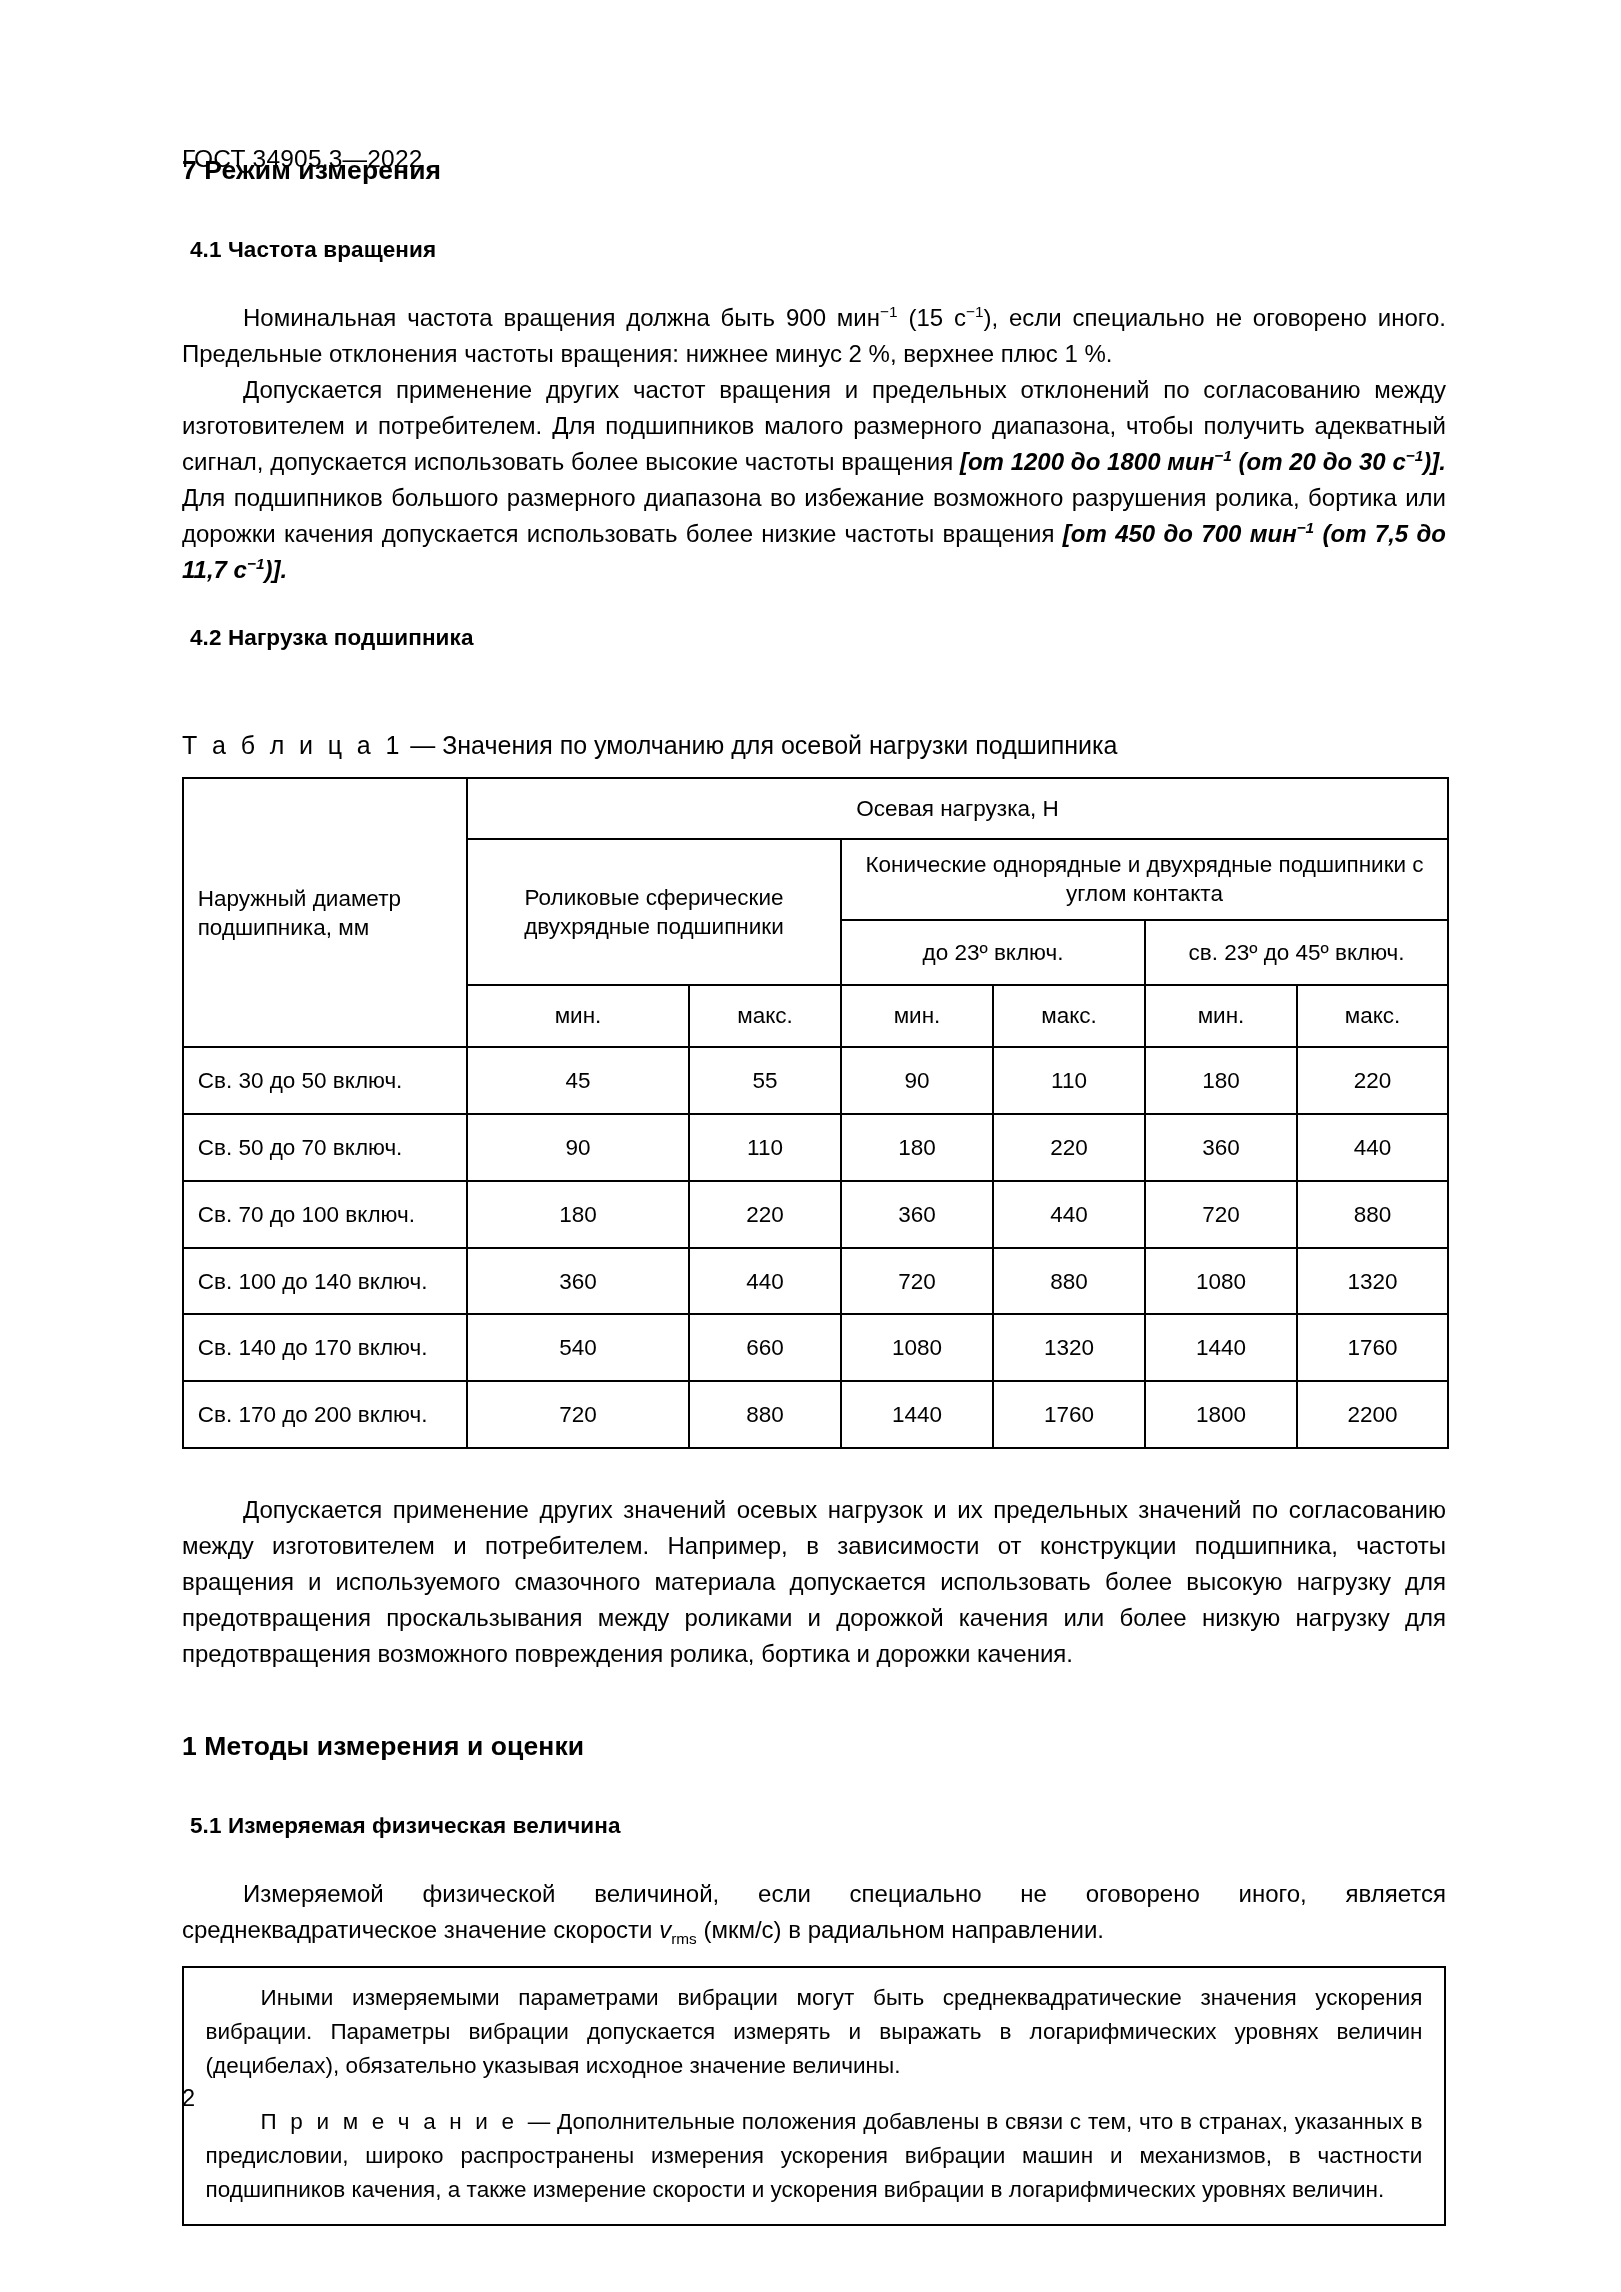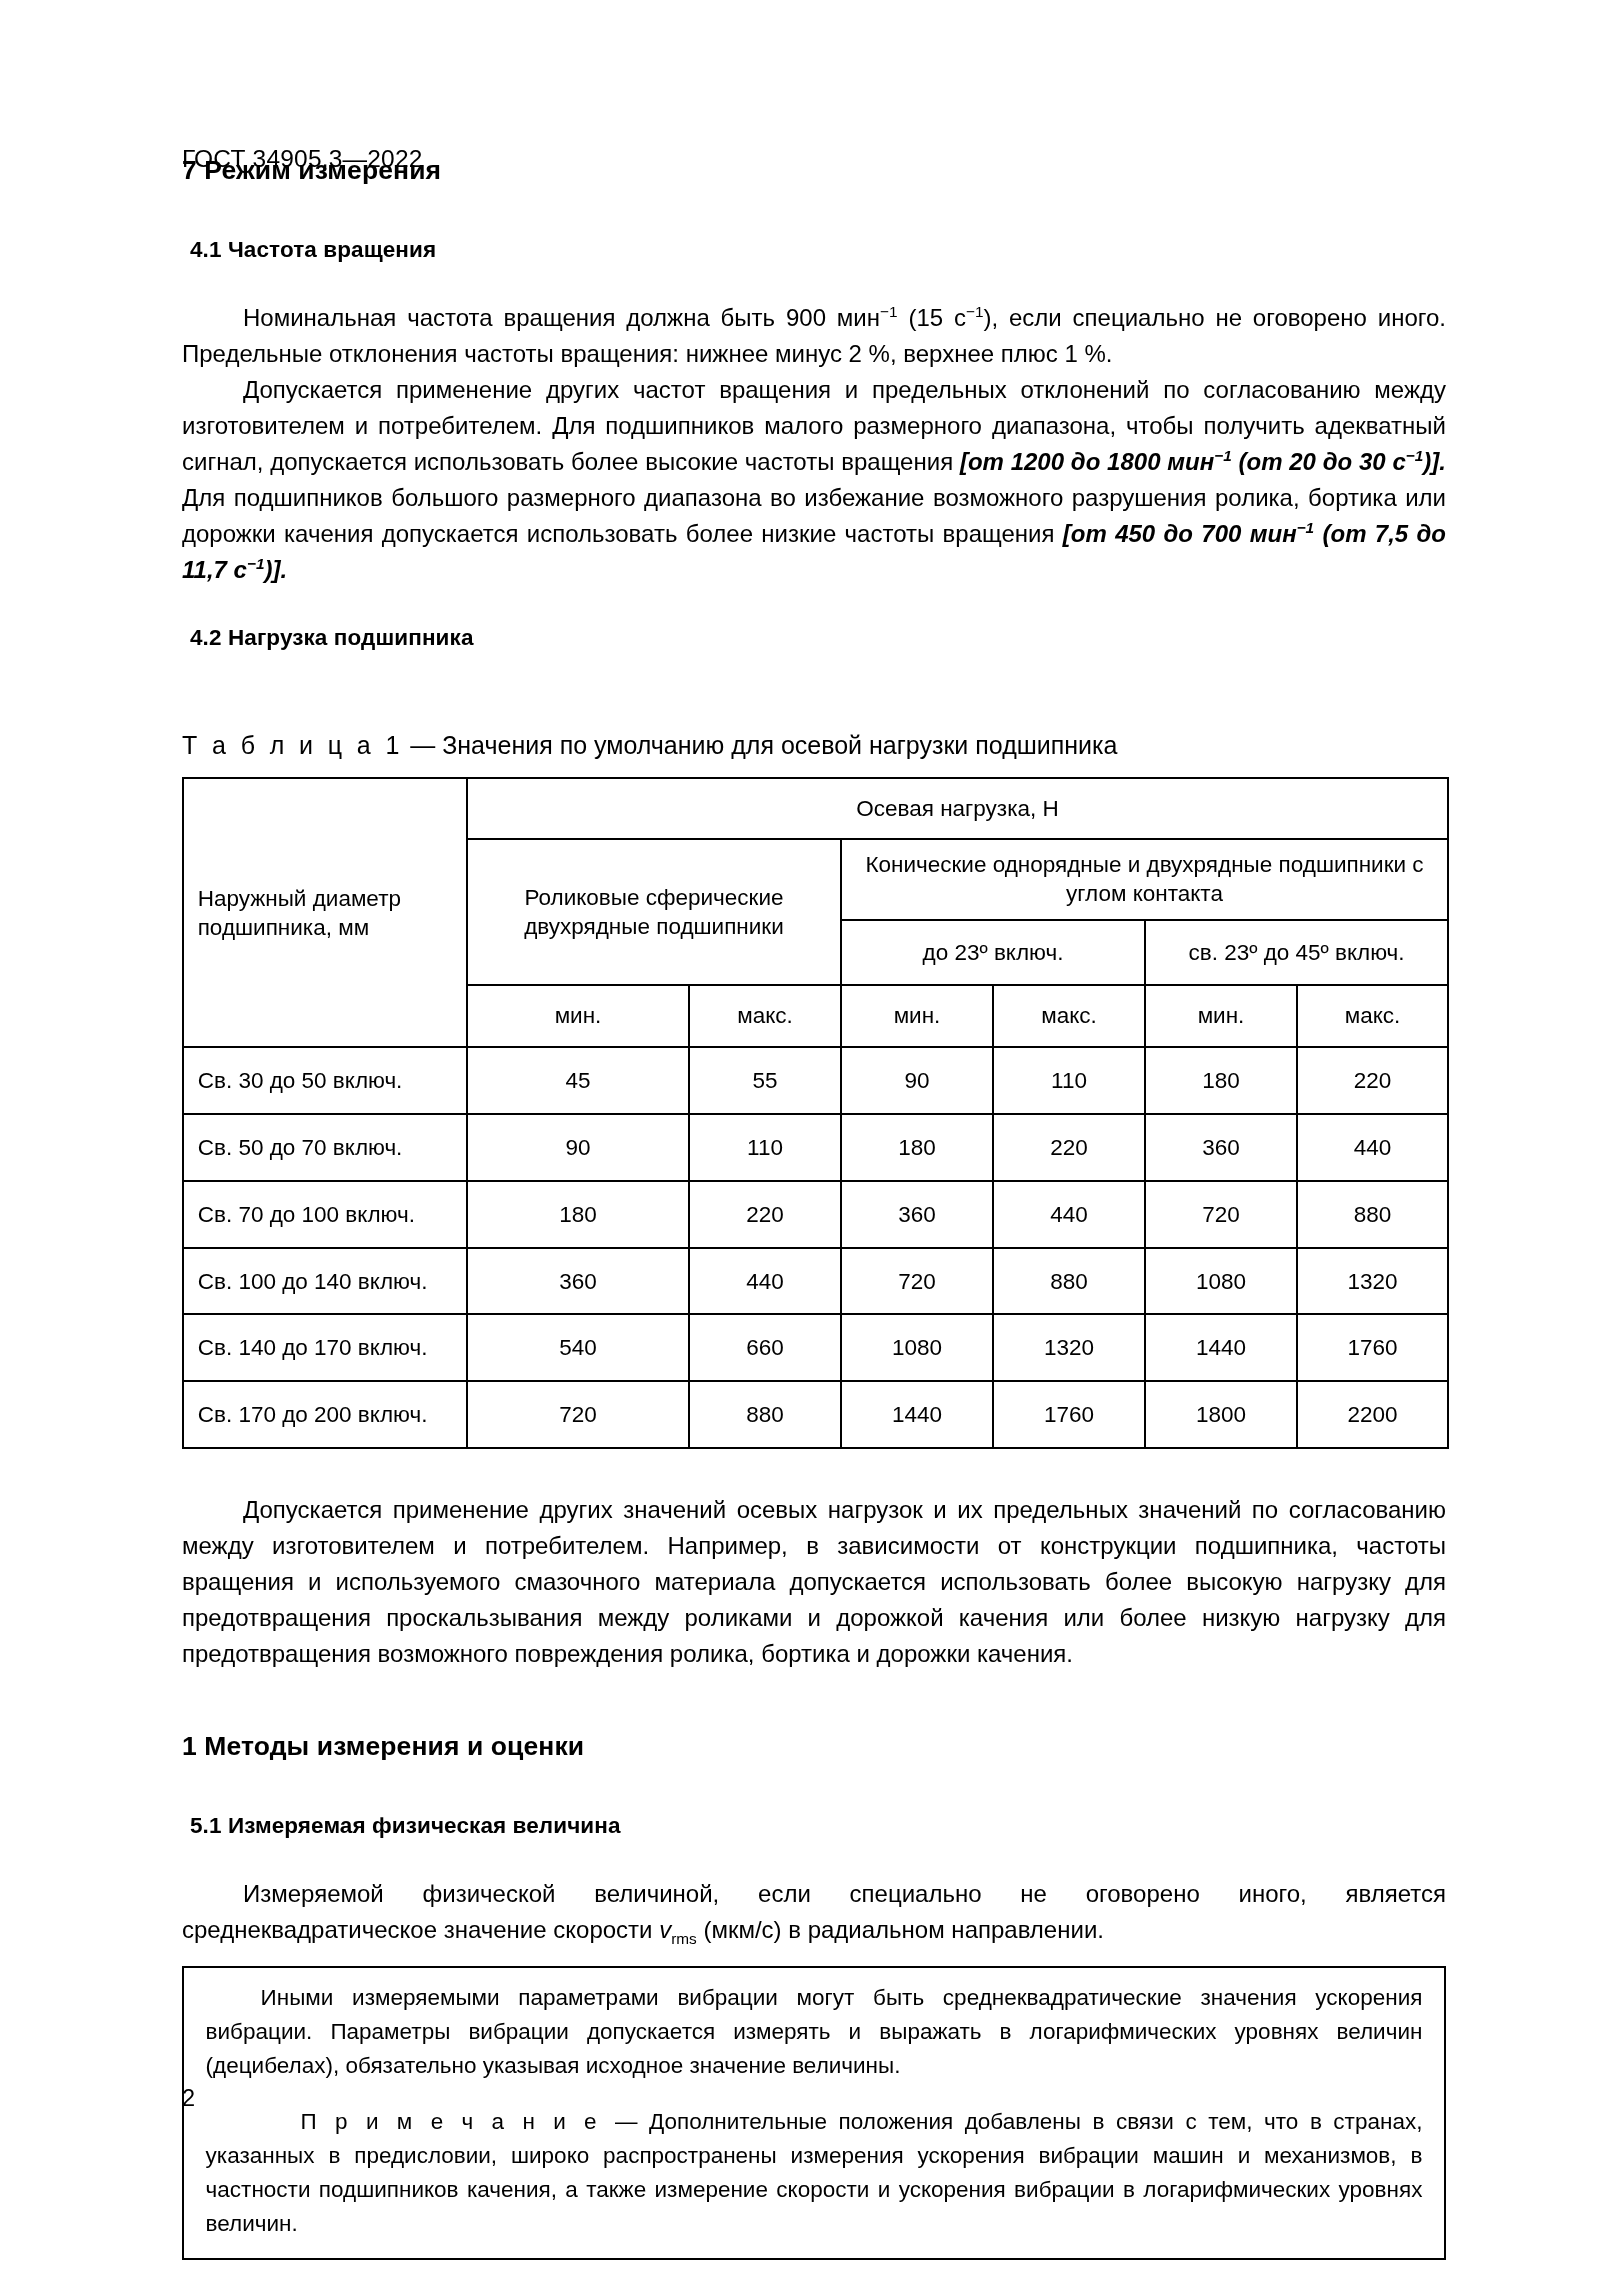--- a/index.html
+++ b/index.html
@@ -117,21 +117,20 @@
   .notebox p {
     font-size: 22.5px;
     line-height: 34px;
     margin: 0;
     text-align: justify;
     text-indent: 55px;
   }
   .notebox p + p { margin-top: 21.6px; }
   .note-label {
     letter-spacing: 3.4px;
-    margin-left: 40px;
   }
 
   .pagenum {
     position: absolute;
     left: 182px;
     top: 2085px;
     font-size: 23.5px;
   }
 
   .gap-s  { height: 17.6px; }

